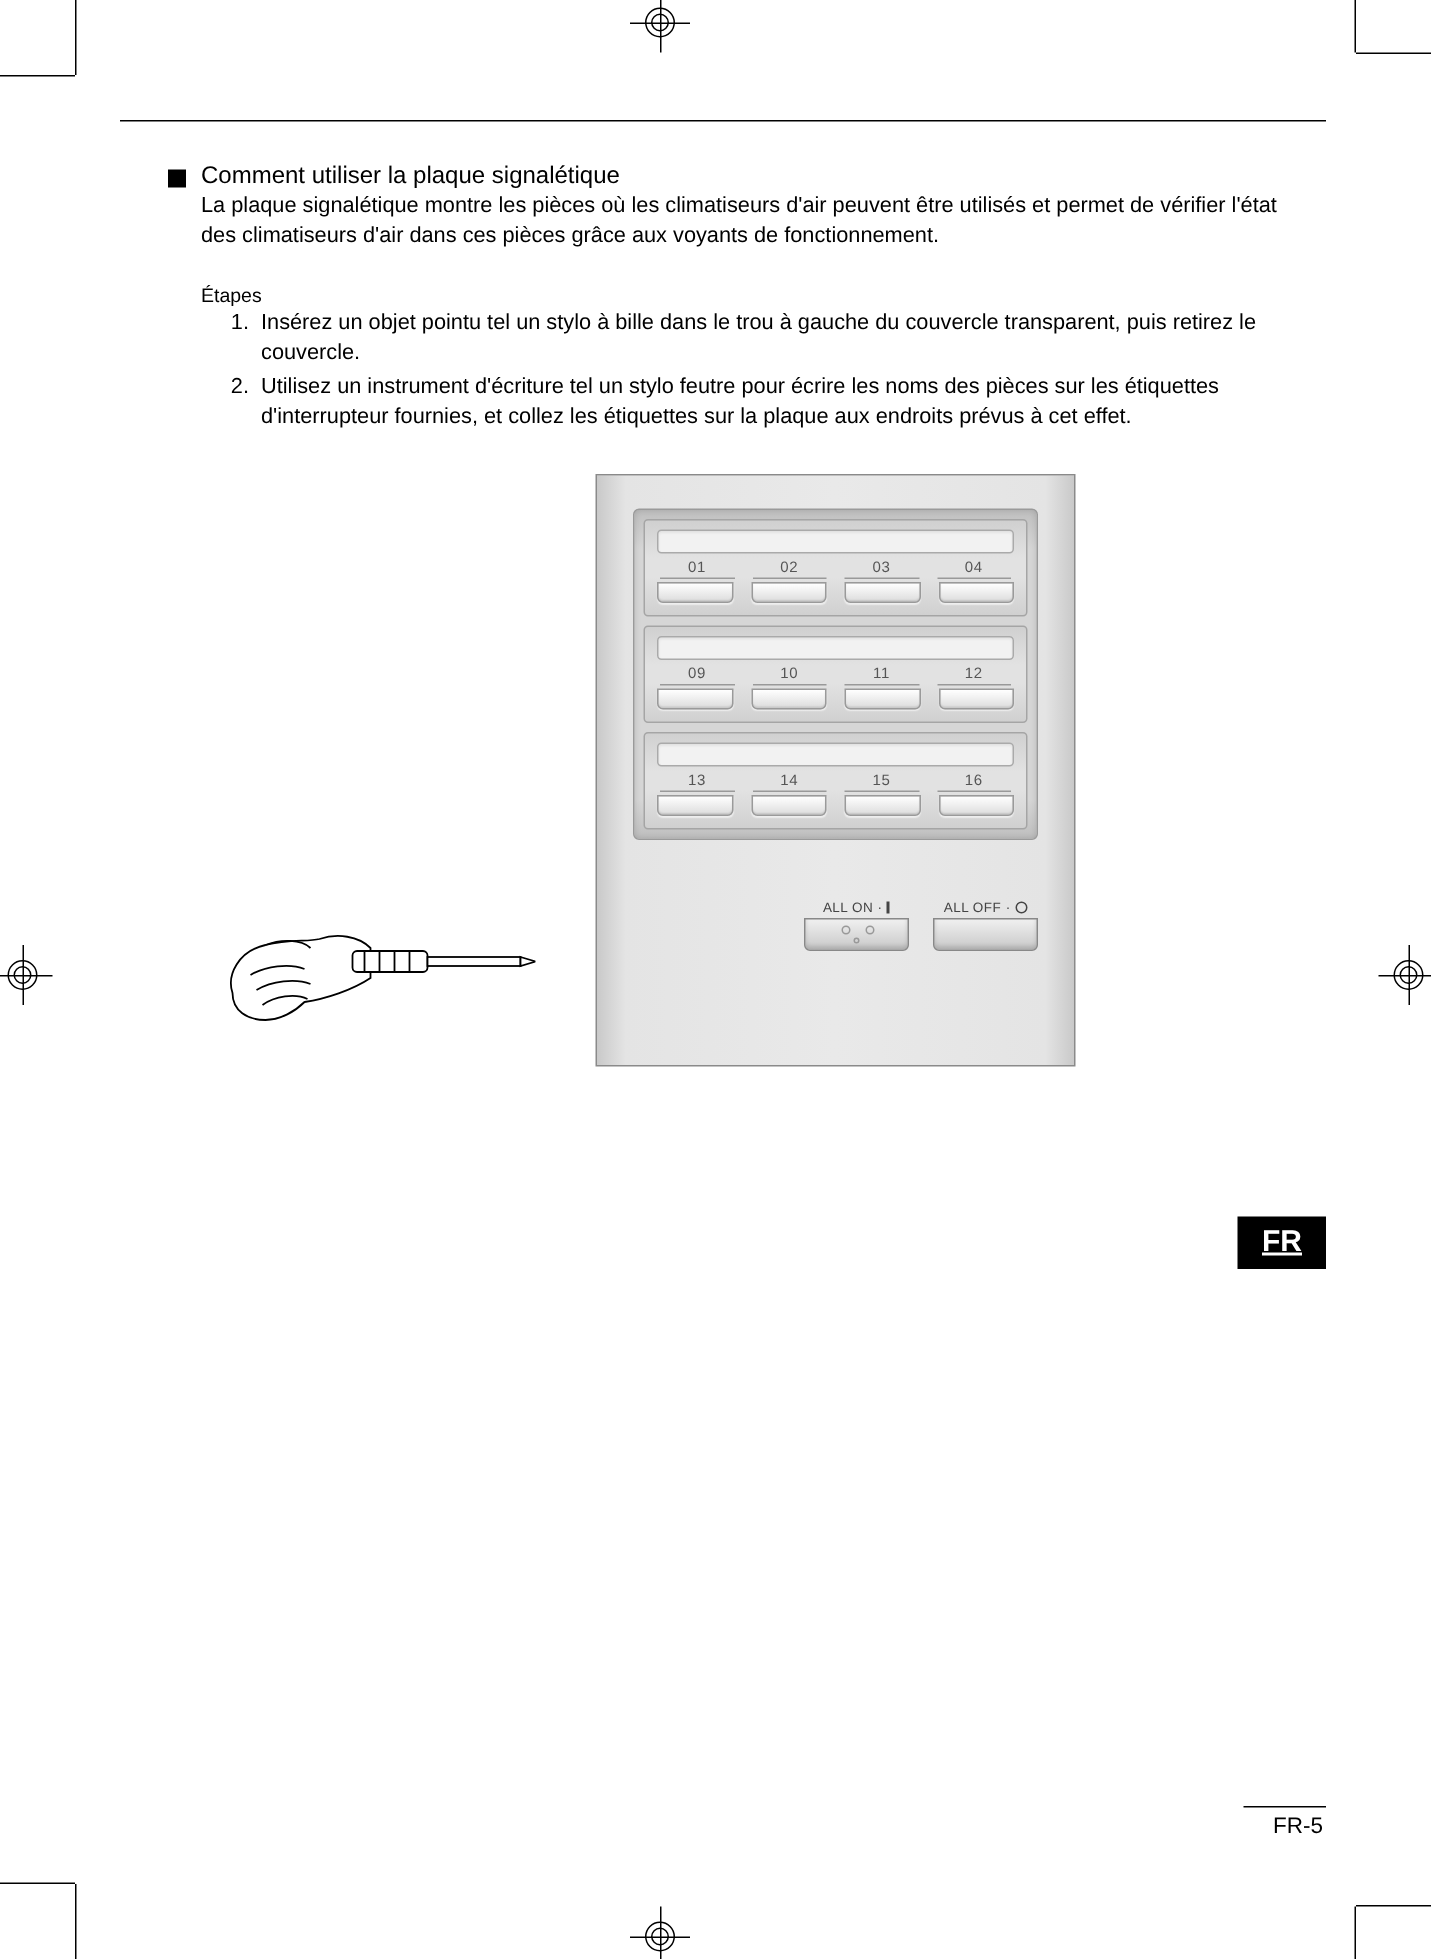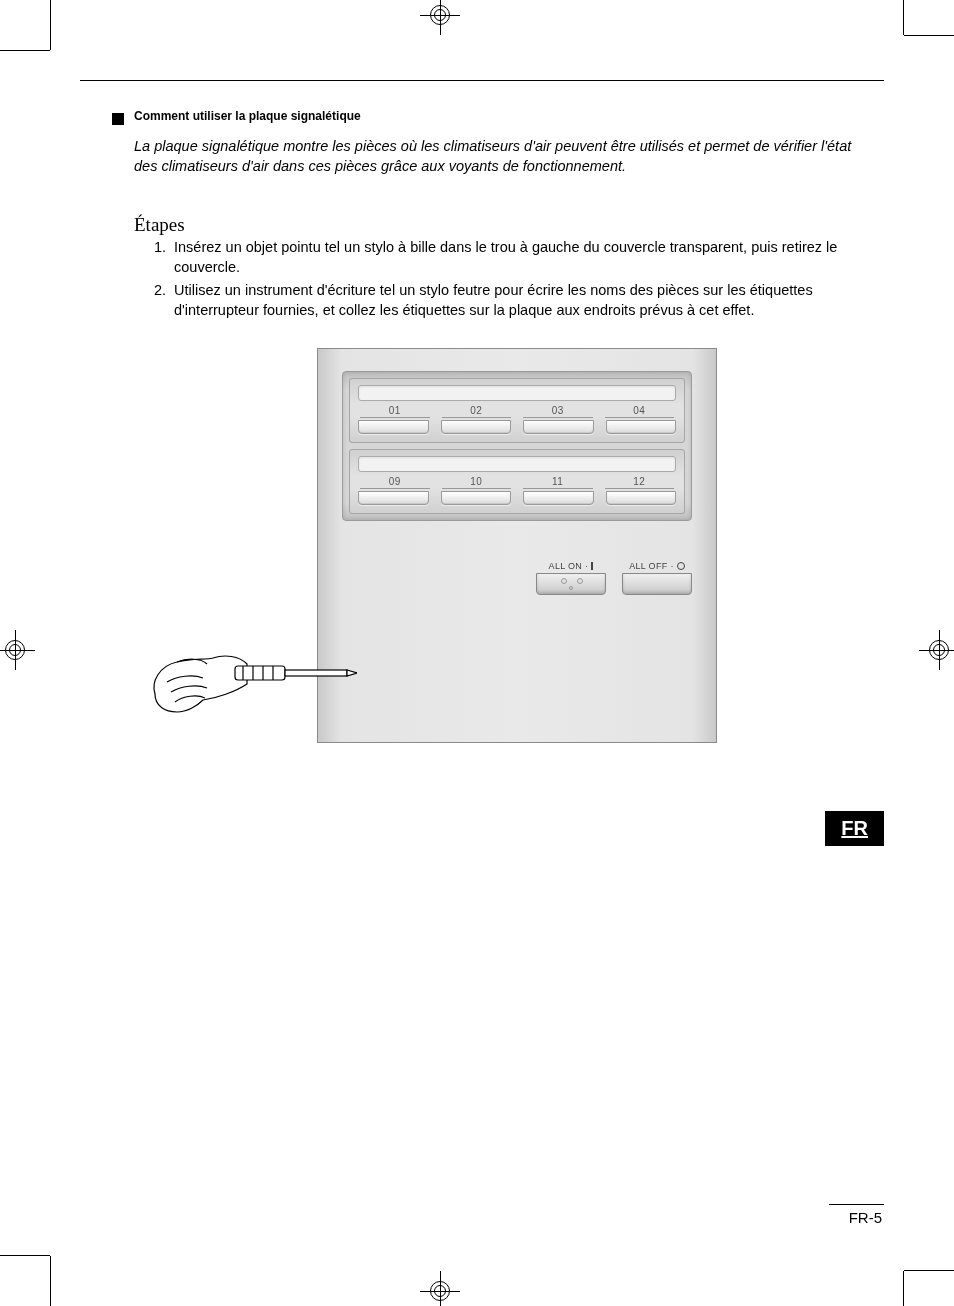--- a/index.html
+++ b/index.html
@@ -39,31 +39,31 @@
     position: absolute;
     left: 80px; right: 70px;
     top: 80px; bottom: 80px;
     border-top: 1px solid #000;
   }
 
   .content { padding-top: 28px; }
 
   .h2line { display:flex; align-items:flex-start; gap:10px; padding-left:32px; }
   .h2line .sq { width:12px; height:12px; background:#000; margin-top:4px; flex:0 0 auto; }
-  .h2line h2 { font-size:12px; font-weight:bold; }
-
-  .para { font-size:14.5px; line-height:1.35; padding-left:54px; padding-right:10px; margin-top:12px;font-style:italic; }
-  .steps-head { font-size:19px; padding-left:54px; margin-top:38px;font-family:Liberation Serif, serif; }
+  .h2line h2 { font-size:16px; font-weight:normal; }
+
+  .para { font-size:14.5px; line-height:1.35; padding-left:54px; padding-right:10px; margin-top:1px; }
+  .steps-head { font-size:13px; padding-left:54px; margin-top:22px; }
   ol.steps { font-size:14.5px; line-height:1.35; padding-left:90px; padding-right:10px; margin-top:2px; }
   ol.steps li { margin-bottom:4px; padding-left:4px; }
 
   
   .device-wrap { position:relative; width:470px; margin:28px auto 0; }
   .device {
-    width:400px; height:395px;
+    width:320px; height:395px;
     margin-left:auto;
     background: linear-gradient(90deg,#c9c9c9 0%,#e4e4e4 6%,#e9e9e9 50%,#e4e4e4 94%,#c9c9c9 100%);
     border:1px solid #8a8a8a;
     padding:22px 24px 12px;
     position:relative;
   }
   .panel {
     background: linear-gradient(180deg,#bfbfbf 0%,#d6d6d6 12%,#d6d6d6 88%,#bfbfbf 100%);
     border:1px solid #9a9a9a;
     border-radius:4px;
@@ -227,20 +227,35 @@
               <span>12</span>
             </div>
             <div class="btnrow">
               <div class="sw"></div>
               <div class="sw"></div>
               <div class="sw"></div>
               <div class="sw"></div>
             </div>
           </div>
 
+          <div class="grp">
+            <div class="label-strip"></div>
+            <div class="nums">
+              <span>13</span>
+              <span>14</span>
+              <span>15</span>
+              <span>16</span>
+            </div>
+            <div class="btnrow">
+              <div class="sw"></div>
+              <div class="sw"></div>
+              <div class="sw"></div>
+              <div class="sw"></div>
+            </div>
+          </div>
 
         </div>
 
         <div class="bottom-row">
           <div class="big">
             <div class="lbl">
                 <span>ALL ON</span>
                 <span>·</span>
                 <span class="bar"></span>
               </div>

